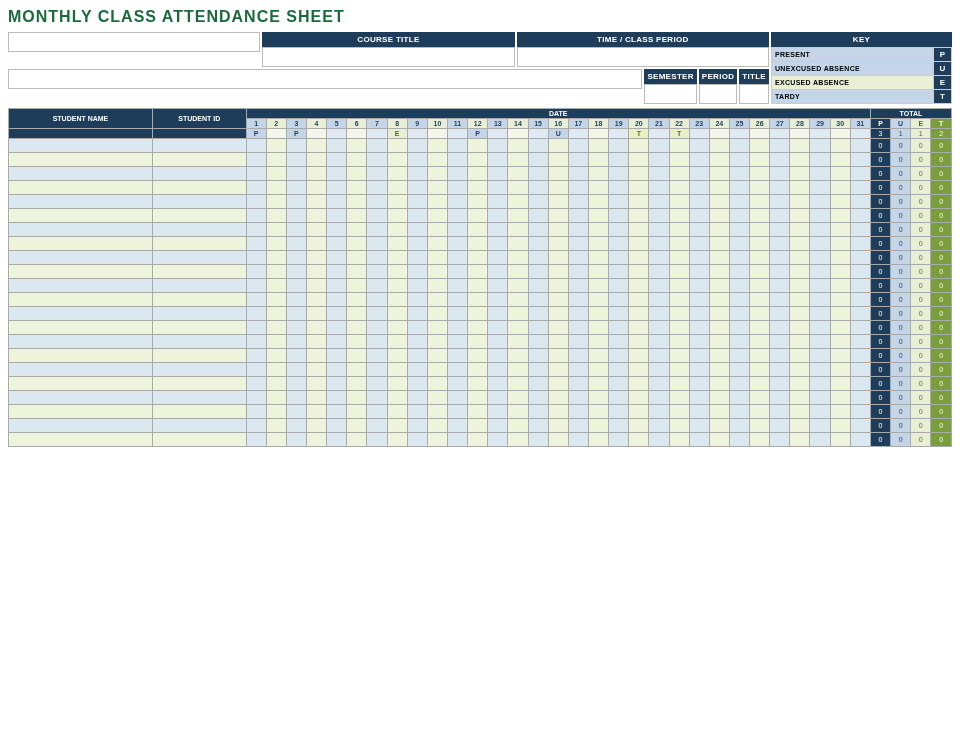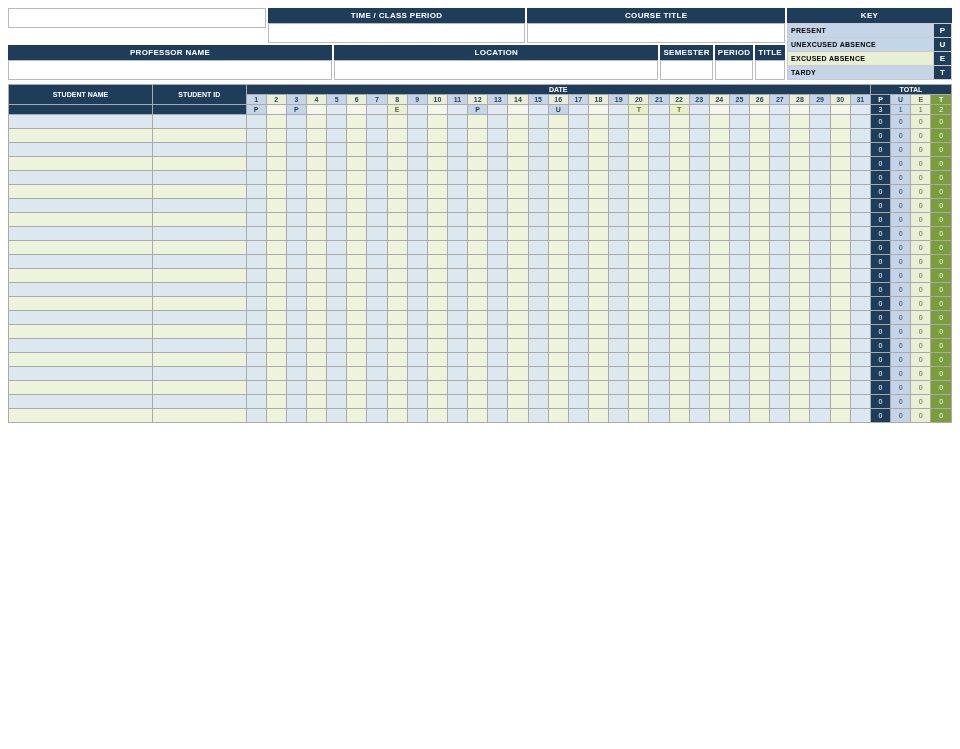--- a/index.html
+++ b/index.html
@@ -141,64 +141,60 @@
       letter-spacing: 0.3px;
     }
 
     .field-input {
       border: 1px solid #bbb;
       height: 20px;
       background: #fff;
     }
 
     .right-key {
-      width: 165px;
+      width: 181px;
     }
 
     .sem-fields {
       display: flex;
       gap: 2px;
     }
 
     .sem-field {
       flex: 1;
       display: flex;
       flex-direction: column;
     }
   </style>
 </head>
 <body>
 
 <div>
 
+  <div class="main-title">MONTHLY CLASS ATTENDANCE SHEET</div>
 
   <div class="header-top">
     <div class="left-headers">
 
       <div class="inline-inputs">
         <div class="field-block">
+          <div class="field-input"></div>
+        </div>
+        <div class="field-block">
+          <div class="field-label">COURSE TITLE</div>
           <div class="field-input"></div>
         </div>
         <div class="field-block">
           <div class="field-label">TIME / CLASS PERIOD</div>
           <div class="field-input"></div>
         </div>
-        <div class="field-block">
-          <div class="field-label">COURSE TITLE</div>
-          <div class="field-input"></div>
-        </div>
       </div>
 
       <div class="inline-inputs">
         <div class="field-block">
-          <div class="field-label">PROFESSOR NAME</div>
-          <div class="field-input"></div>
-        </div>
-        <div class="field-block">
-          <div class="field-label">LOCATION</div>
           <div class="field-input"></div>
         </div>
         <div class="sem-fields">
           <div class="sem-field">
             <div class="field-label">SEMESTER</div>
             <div class="field-input"></div>
           </div>
           <div class="sem-field">
             <div class="field-label">PERIOD</div>
             <div class="field-input"></div>

